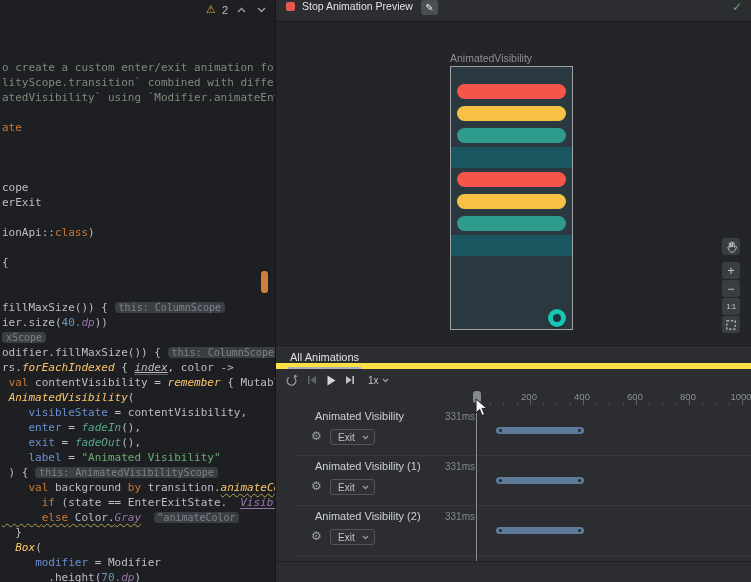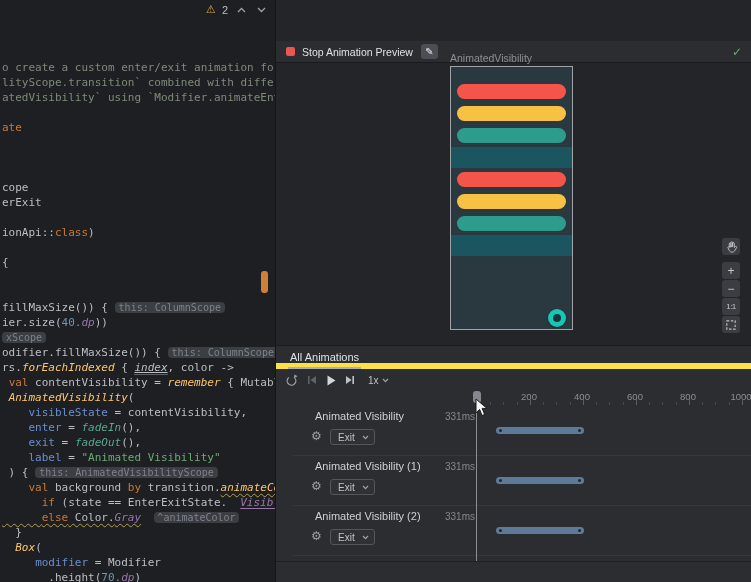--- a/index.html
+++ b/index.html
@@ -31,21 +31,21 @@
         text-decoration-thickness:1px;text-underline-offset:2px;}
   .hint{background:#3b3e43;color:#7e828b;border-radius:4px;padding:0 4px;font-size:10px;font-style:normal;}
   .hintcaret{background:#3a3d41;color:#7e828b;border-radius:4px;padding:0 3px;font-size:10px;}
   .scroll-marker{position:absolute;left:261px;top:271px;width:7px;height:22px;background:#cf7f37;border-radius:3px;}
 
   .vdivider{position:absolute;left:275px;top:0;width:1px;height:582px;background:#141517;}
 
   
   .preview{position:absolute;left:276px;top:0;width:475px;height:345px;background:#242528;}
   .pv-toolbar{position:absolute;left:0;top:0;width:100%;height:22px;background:#2b2d30;
-              border-bottom:1px solid #1a1b1e;display:flex;align-items:center;box-sizing:border-box;margin-top:41px;}
+              border-bottom:1px solid #1a1b1e;display:flex;align-items:flex-start;box-sizing:border-box;}
   .stop-btn{display:flex;align-items:center;gap:7px;margin-left:10px;cursor:default;}
   .stop-square{width:9px;height:9px;background:#e8584f;border-radius:2px;}
   .stop-label{font-size:10.5px;color:#dfe1e5;}
   .pencil-btn{margin-left:8px;width:17px;height:15px;background:#4b4f55;border:none;border-radius:3px;
               display:flex;align-items:center;justify-content:center;padding:0;}
   .pencil-btn span{font-size:10px;color:#e8eaed;line-height:10px;}
   .pv-spacer{flex:1;}
   .pv-check{color:#6cab70;font-size:12px;margin-right:9px;}
 
   .canvas-label{position:absolute;left:174px;top:52px;font-size:10.5px;color:#8c8e93;}

